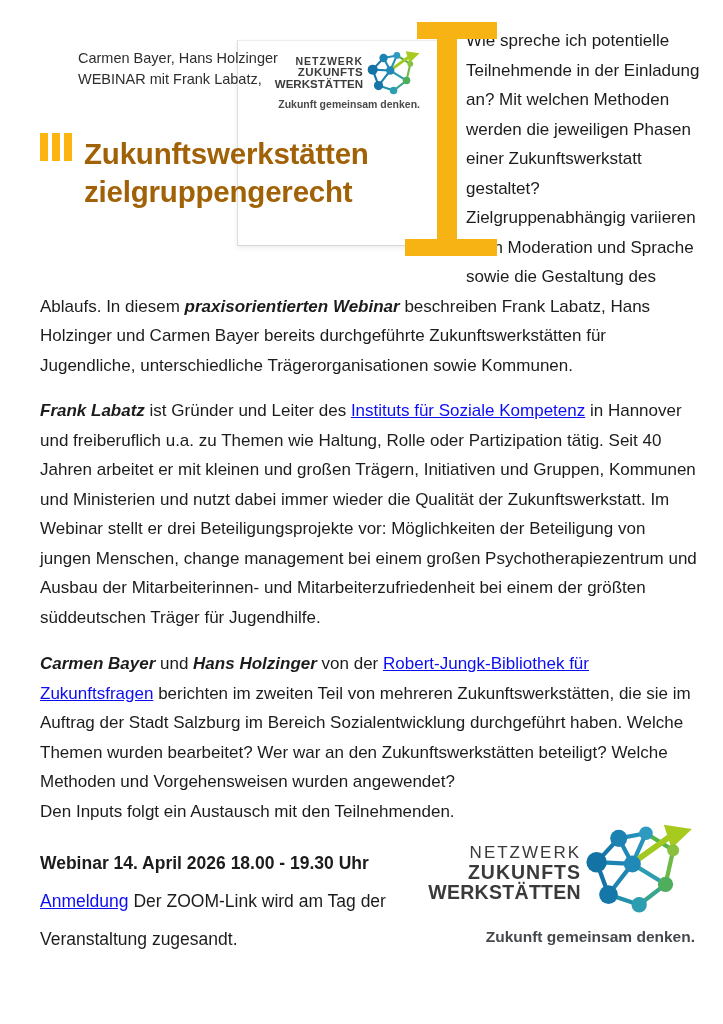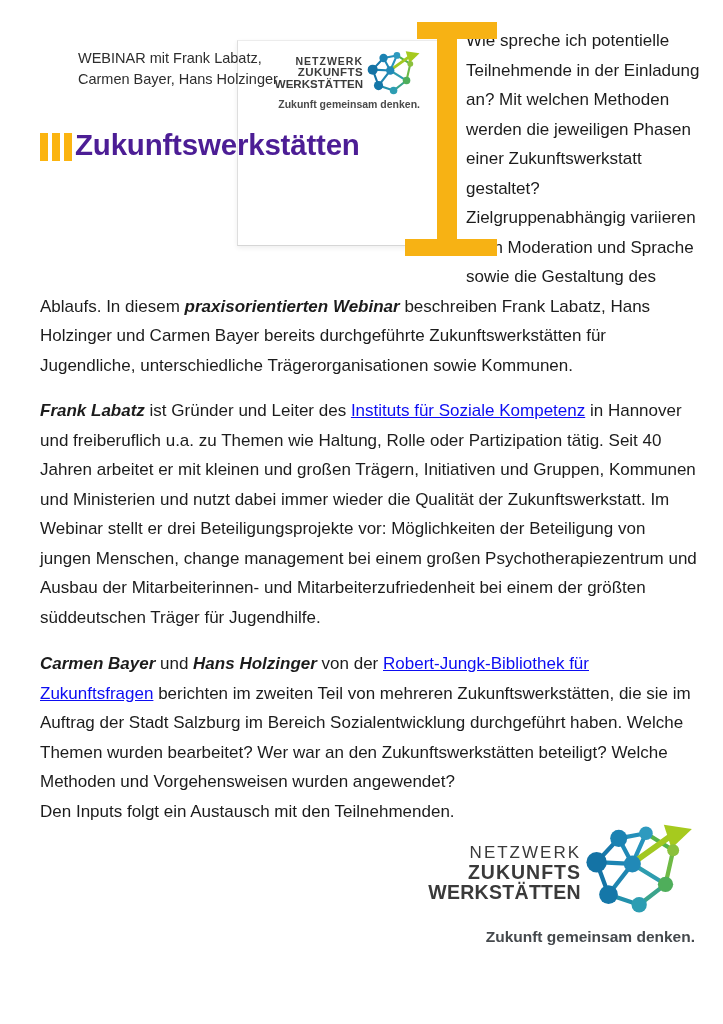--- a/index.html
+++ b/index.html
@@ -26,22 +26,22 @@
   .logo-row{position:absolute;top:8px;right:28px;display:flex;align-items:center;}
   .logo-txt{text-align:right;color:#3b3b3b;margin-right:3px;}
   .logo-txt .l1{font-size:10.5px;letter-spacing:1px;font-weight:600;line-height:11px;}
   .logo-txt .l2{font-size:11.5px;font-weight:800;line-height:11.5px;letter-spacing:.4px;}
   .logo-txt .l3{font-size:11.5px;font-weight:800;line-height:12px;}
   .logo-tagline-sm{position:absolute;top:57px;right:30px;font-size:10.5px;font-weight:600;color:#4a4a4a;}
 
   .title-bars{position:absolute;left:0;top:107px;display:flex;}
   .title-bars i{display:block;width:8px;height:28px;background:#FBB410;margin-right:4px;}
   .page-title{
-    position:absolute;left:35px;top:100px;margin:0;font-size:29.5px;font-weight:700;
-    line-height:38px;color:#4c1d95;letter-spacing:-.2px;white-space:nowrap;
+    position:absolute;left:35px;top:100px;margin:9px;font-size:29.5px;font-weight:700;
+    line-height:38px;color:#a16207;letter-spacing:-.2px;white-space:nowrap;
   }
 
   
   .body-p{margin:0;font-size:17px;line-height:29.5px;color:#1c1c1c;}
   .p-frank{margin-top:16px;}
   .p-carmen{margin-top:17px;}
   .body-p b,.body-p strong{font-weight:700;font-style:italic;}
   a.doclink{color:#0D0DF2;font-weight:400;text-decoration:underline;cursor:pointer;}
 
   
@@ -109,41 +109,46 @@
             </svg>
         </div>
         <div class="logo-tagline-sm">Zukunft gemeinsam denken.</div>
       </div>
 
       <div class="brk brk-top"></div>
       <div class="brk brk-bar"></div>
       <div class="brk brk-bot"></div>
 
       <div class="event-info">
+        <div>Carmen Bayer, Hans Holzinger</div>
         <div>WEBINAR mit Frank Labatz,</div>
-        <div>Carmen Bayer, Hans Holzinger</div>
       </div>
 
       <div class="title-bars">
           <i></i>
           <i></i>
           <i></i>
         </div>
       <h1 class="page-title">
         <div>Zukunftswerkstätten</div>
+        <div>zielgruppengerecht</div>
       </h1>
     </div>
 
     <p class="body-p p-intro"><span>Wie spreche ich potentielle Teilnehmende in der Einladung an? Mit welchen Methoden werden die jeweiligen Phasen einer Zukunftswerkstatt gestaltet? Zielgruppenabhängig variieren auch Moderation und Sprache sowie die Gestaltung des Ablaufs. In diesem </span><strong>praxisorientierten Webinar</strong><span> beschreiben Frank Labatz, Hans Holzinger und Carmen Bayer bereits durchgeführte Zukunftswerkstätten für Jugendliche, unterschiedliche Trägerorganisationen sowie Kommunen.</span></p>
 
     <p class="body-p p-frank"><strong>Frank Labatz</strong><span> ist Gründer und Leiter des </span><a class="doclink">Instituts für Soziale Kompetenz</a><span> in Hannover und freiberuflich u.a. zu Themen wie Haltung, Rolle oder Partizipation tätig. Seit 40 Jahren arbeitet er mit kleinen und großen Trägern, Initiativen und Gruppen, Kommunen und Ministerien und nutzt dabei immer wieder die Qualität der Zukunftswerkstatt. Im Webinar stellt er drei Beteiligungsprojekte vor: Möglichkeiten der Beteiligung von jungen Menschen, change management bei einem großen Psychotherapiezentrum und Ausbau der Mitarbeiterinnen- und Mitarbeiterzufriedenheit bei einem der größten süddeutschen Träger für Jugendhilfe.</span></p>
 
     <p class="body-p p-carmen"><strong>Carmen Bayer</strong><span> und </span><strong>Hans Holzinger</strong><span> von der </span><a class="doclink">Robert-Jungk-Bibliothek für Zukunftsfragen</a><span> berichten im zweiten Teil von mehreren Zukunftswerkstätten, die sie im Auftrag der Stadt Salzburg im Bereich Sozialentwicklung durchgeführt haben. Welche Themen wurden bearbeitet? Wer war an den Zukunftswerkstätten beteiligt? Welche Methoden und Vorgehensweisen wurden angewendet?</span><br><span>Den Inputs folgt ein Austausch mit den Teilnehmenden.</span></p>
 
     <div class="footer">
+      <div class="footer-text">
+        <div class="f-date">Webinar 14. April 2026 18.00 - 19.30 Uhr</div>
+        <div class="f-reg"><a class="doclink">Anmeldung</a><span> Der ZOOM-Link wird am Tag der Veranstaltung zugesandt.</span></div>
+      </div>
 
       <div class="footer-logo">
         <div class="fl-row">
           <div class="fl-txt">
             <div class="l1">NETZWERK</div>
             <div class="l2">ZUKUNFTS</div>
             <div class="l3">WERKSTÄTTEN</div>
           </div>
           <svg class="icon-lg" viewBox="0 0 134 112">
               <use href="#neticon"></use>

